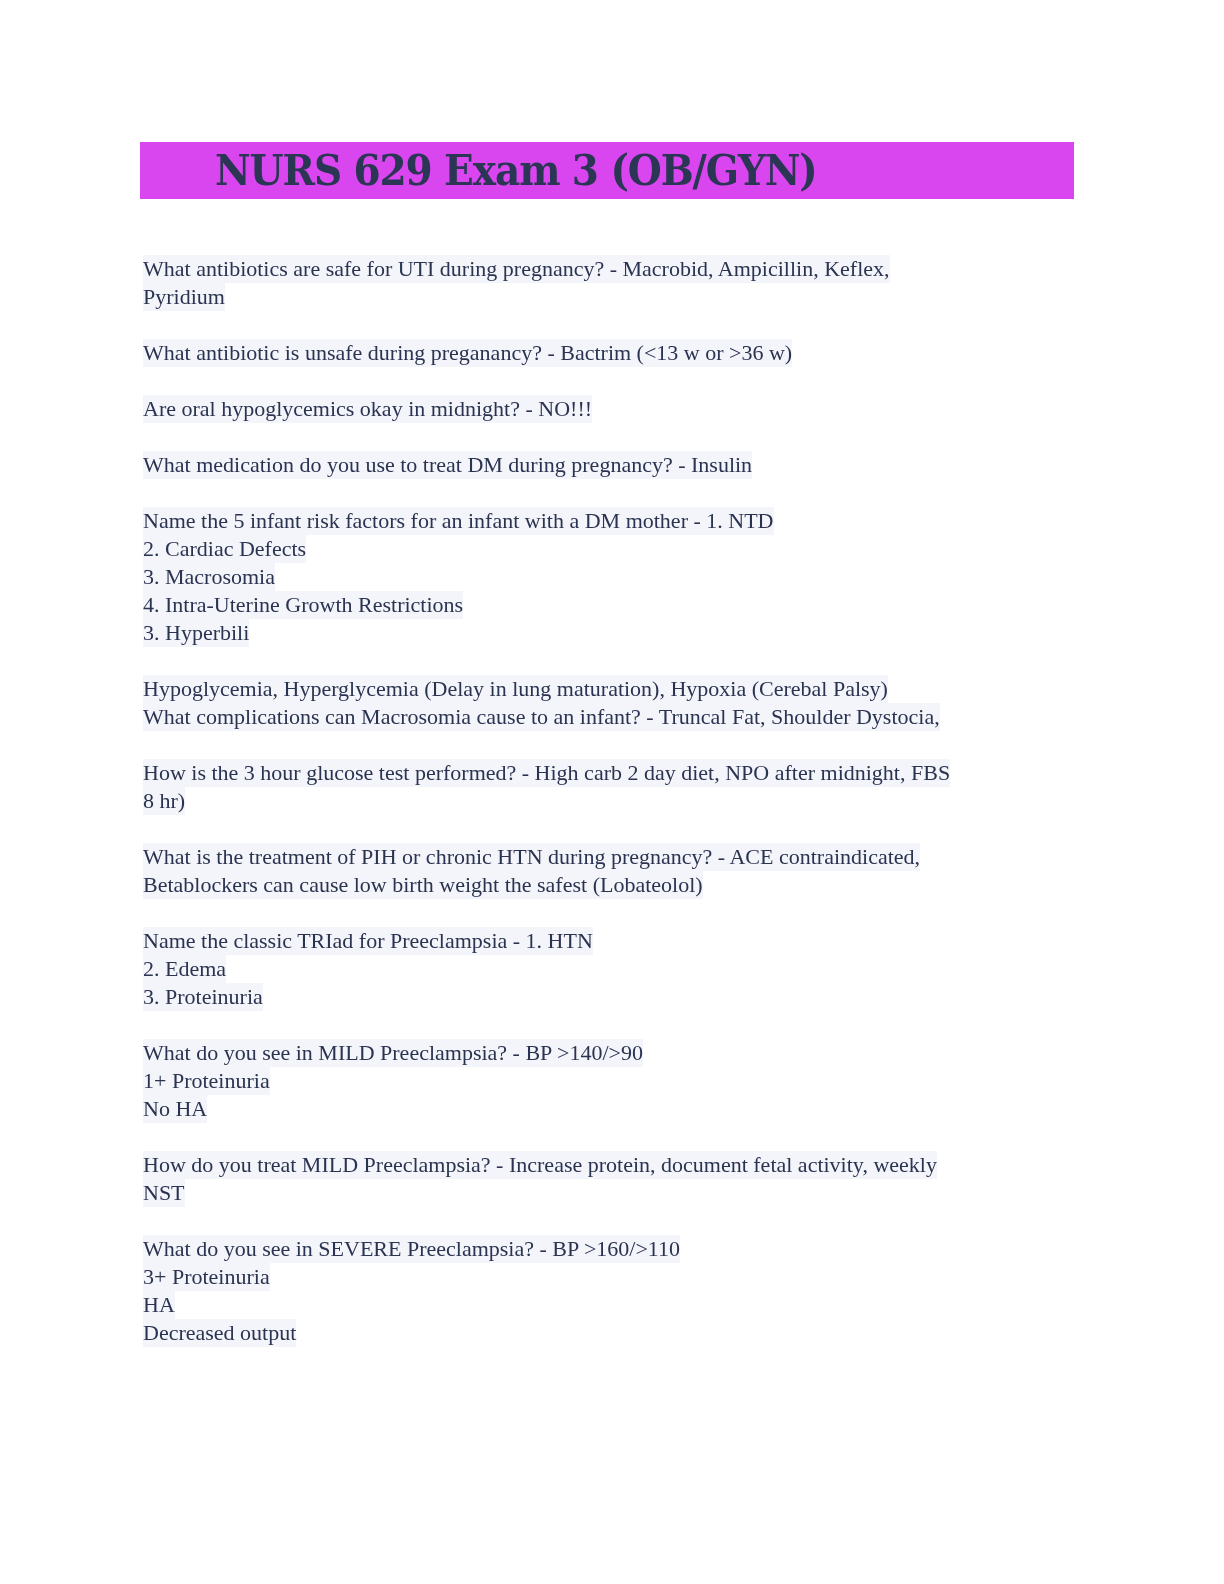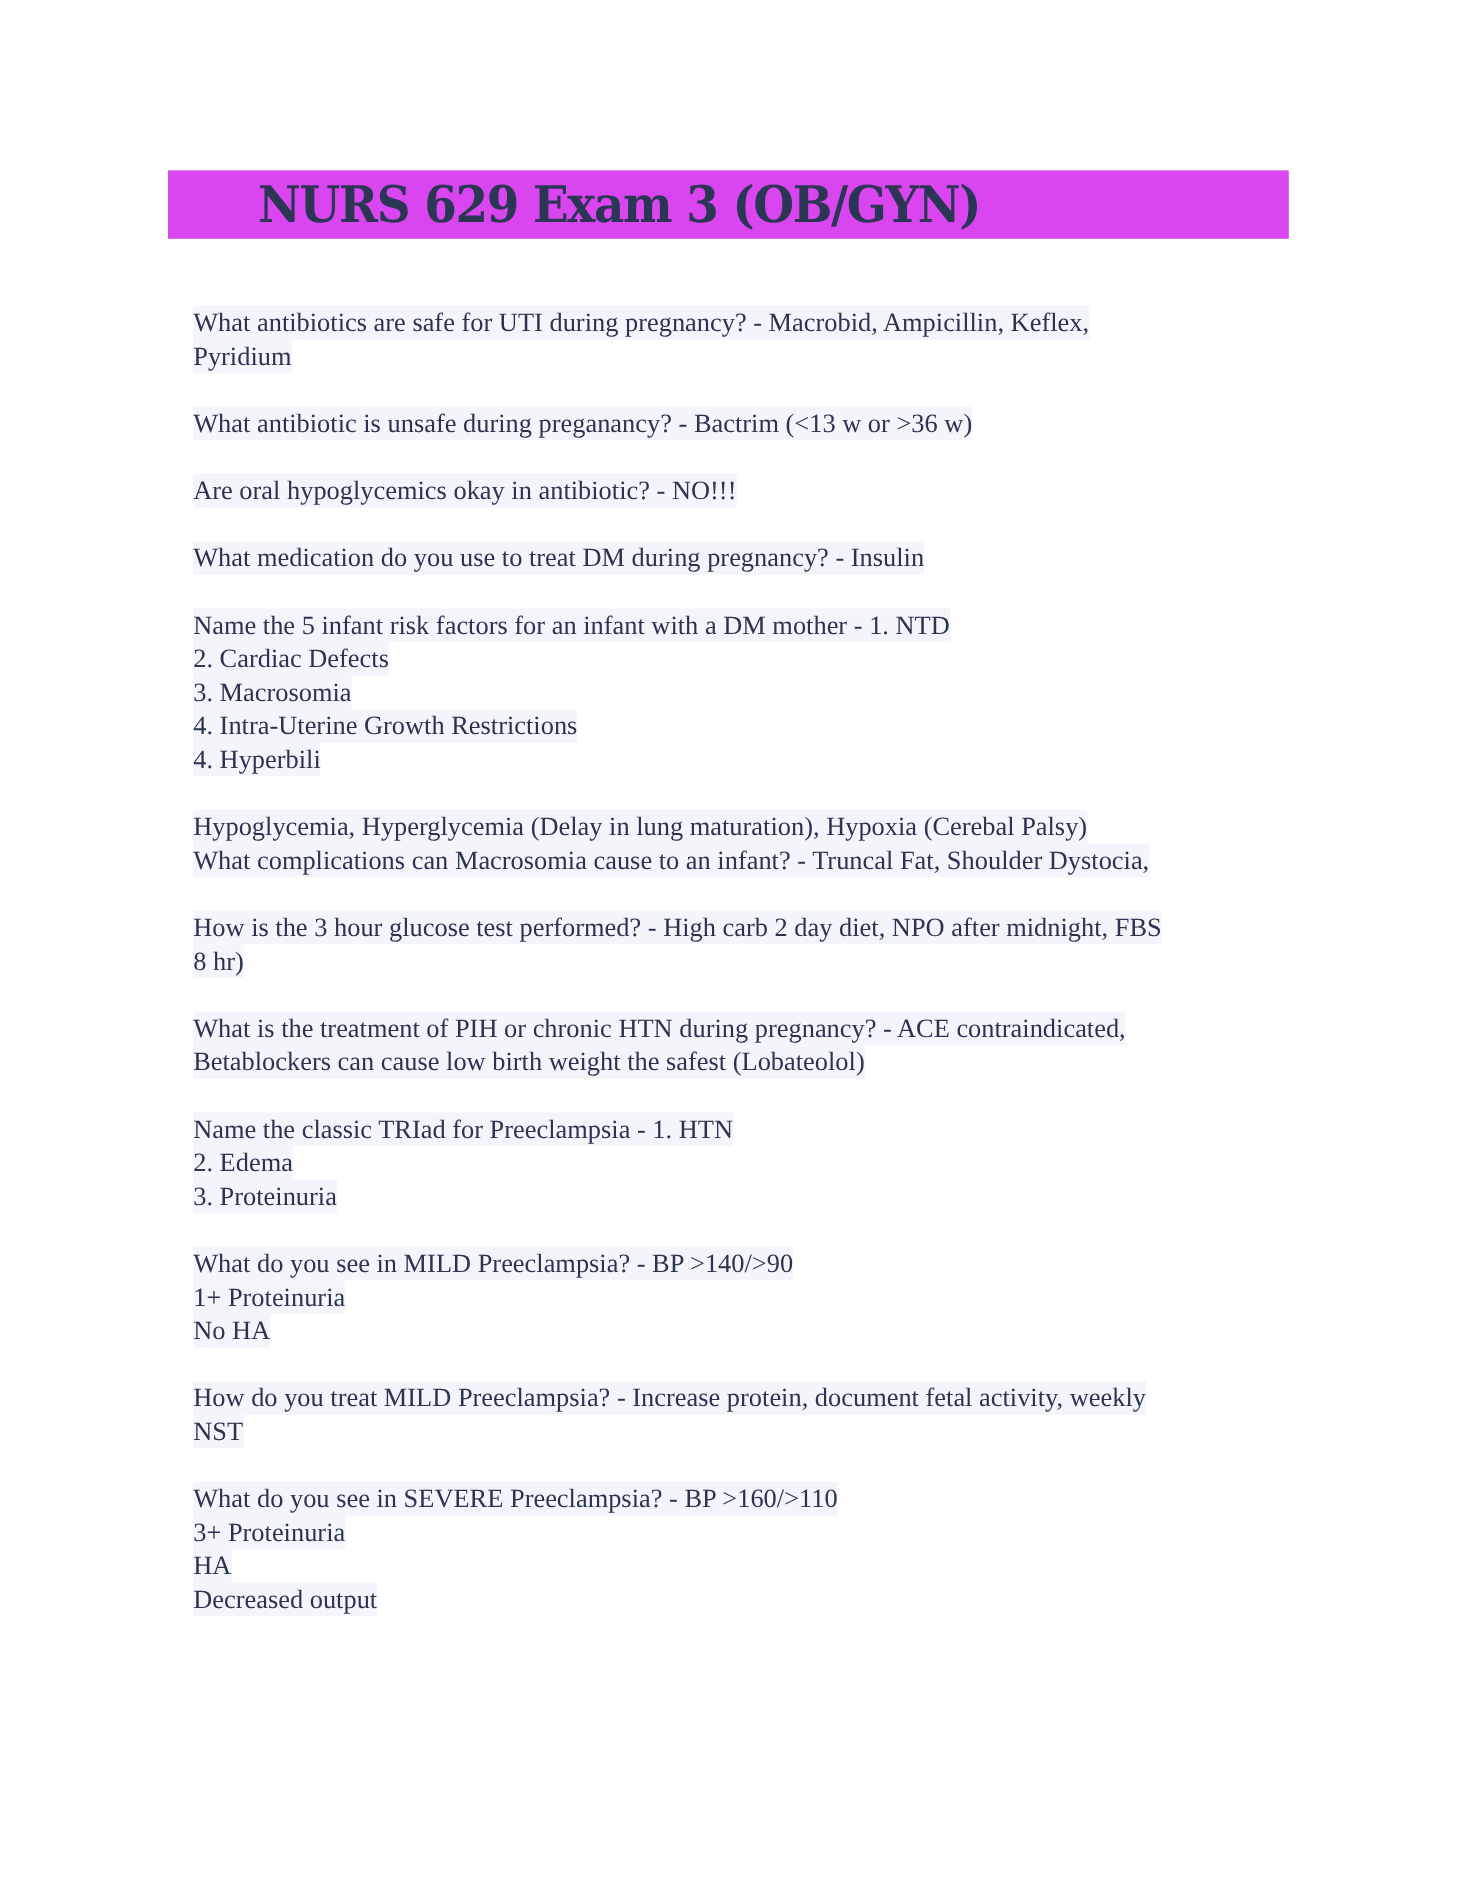--- a/index.html
+++ b/index.html
@@ -29,21 +29,21 @@
       font-size: 42px;
       line-height: 54px;
       color: #2b3655;
       letter-spacing: -1.2px;
       transform: scaleX(0.93);
       transform-origin: left center;
       white-space: nowrap;
     }
     .content {
       position: absolute;
-      left: 161px;
+      left: 143px;
       top: 255px;
       width: 930px;
       font-family: "Liberation Serif", "DejaVu Serif", serif;
       font-size: 22px;
       line-height: 28px;
       color: #2a3350;
       text-align: right;
     }
     .qa { margin: 0 0 28px 0; }
     .line {
@@ -62,31 +62,31 @@
 
 <div class="content" id="content">
     <div class="qa">
       <span class="line">What antibiotics are safe for UTI during pregnancy? - Macrobid, Ampicillin, Keflex,</span>
       <span class="line">Pyridium</span>
     </div>
     <div class="qa">
       <span class="line">What antibiotic is unsafe during preganancy? - Bactrim (&lt;13 w or &gt;36 w)</span>
     </div>
     <div class="qa">
-      <span class="line">Are oral hypoglycemics okay in antibiotic? - NO!!!</span>
+      <span class="line">Are oral hypoglycemics okay in midnight? - NO!!!</span>
     </div>
     <div class="qa">
       <span class="line">What medication do you use to treat DM during pregnancy? - Insulin</span>
     </div>
     <div class="qa">
       <span class="line">Name the 5 infant risk factors for an infant with a DM mother - 1. NTD</span>
       <span class="line">2. Cardiac Defects</span>
       <span class="line">3. Macrosomia</span>
       <span class="line">4. Intra-Uterine Growth Restrictions</span>
-      <span class="line">4. Hyperbili</span>
+      <span class="line">3. Hyperbili</span>
     </div>
     <div class="qa">
       <span class="line">Hypoglycemia, Hyperglycemia (Delay in lung maturation), Hypoxia (Cerebal Palsy)</span>
       <span class="line">What complications can Macrosomia cause to an infant? - Truncal Fat, Shoulder Dystocia,</span>
     </div>
     <div class="qa">
       <span class="line">How is the 3 hour glucose test performed? - High carb 2 day diet, NPO after midnight, FBS</span>
       <span class="line">8 hr)</span>
     </div>
     <div class="qa">

